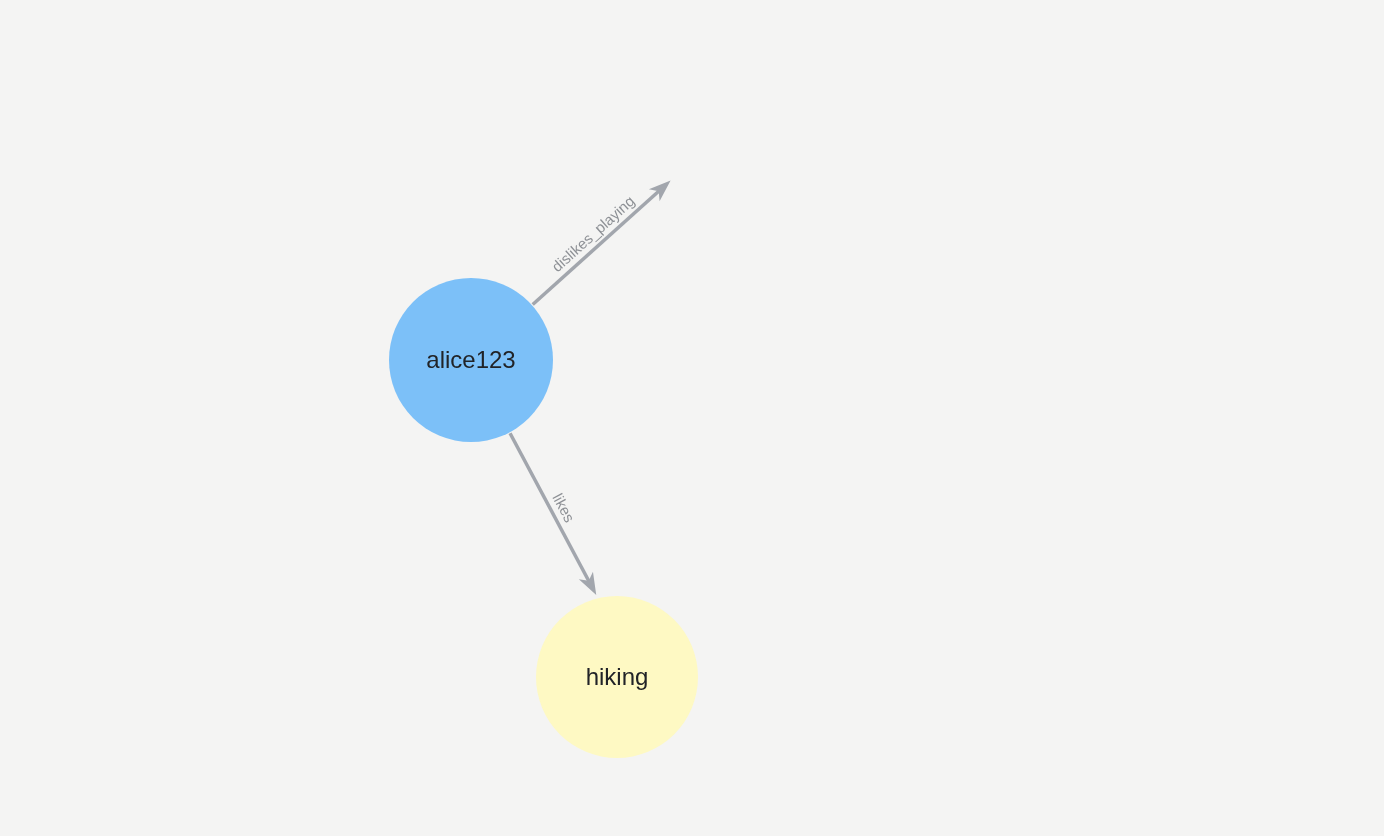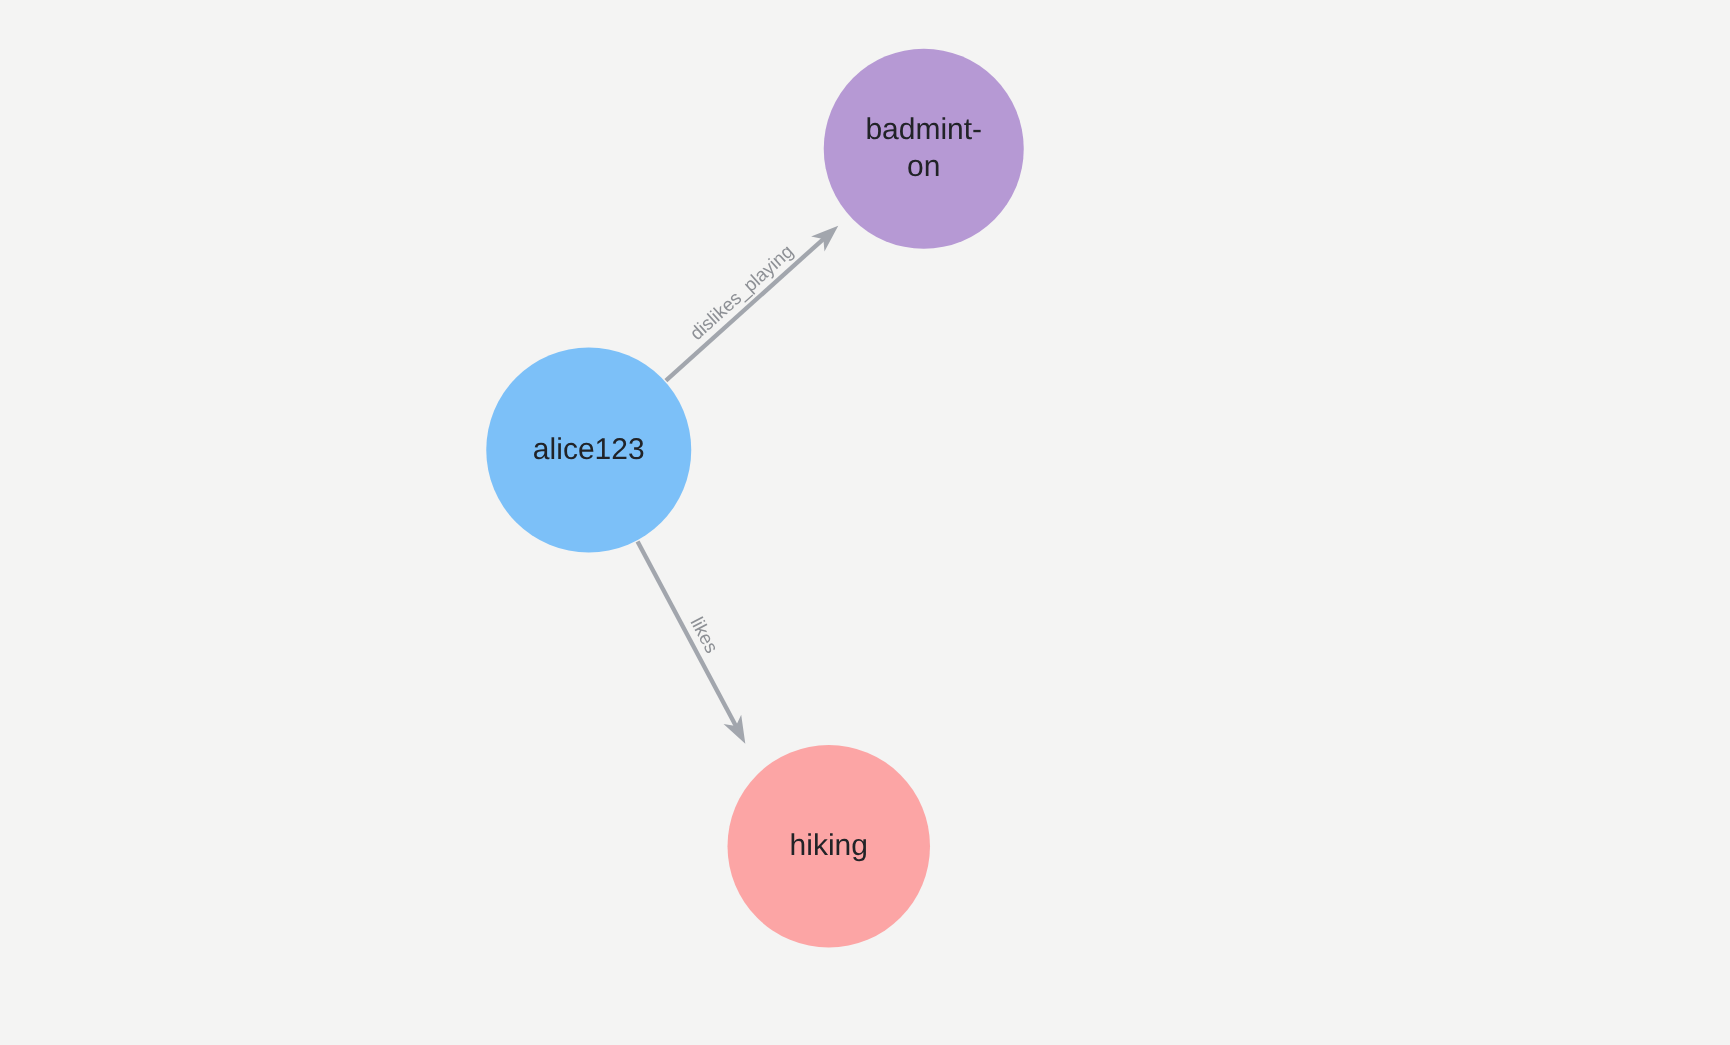--- a/index.html
+++ b/index.html
@@ -68,21 +68,17 @@
     <g class="edge">
       <line class="edge-line" x1="510.0468309813507" y1="433.2416888821785" x2="590.1329628430942" y2="583.4624214275793"></line>
       <polygon class="edge-arrow" points="1,0 -21,8 -15,0 -21,-8" transform="translate(595.7782878042534,594.0515812659665) rotate(61.93689504859129)"></polygon>
       <text class="edge-label" transform="translate(552.912559392802,513.6466350740725) rotate(61.93689504859129)" y="-7">likes</text>
     </g>
   </svg>
 
   <div class="node" style="left: 389px; top: 278px; height: 164px; width: 164px; background: rgb(124, 192, 248); align-items: center;">
     <span class="node-label">alice123</span>
   </div>
-  <div class="node" style="left: 659px; top: 39px; height: 160px; width: 160px; background: rgb(182, 153, 212);">
-    <span class="node-label">badmint-
-on</span>
-  </div>
-  <div class="node" style="left: 582px; top: 596px; height: 162px; width: 162px; background: #fca5a5;">
+  <div class="node" style="left: 536px; top: 596px; height: 162px; width: 162px; background: #fef9c3;">
     <span class="node-label">hiking</span>
   </div>
 
 </div>
 
 </body></html>

